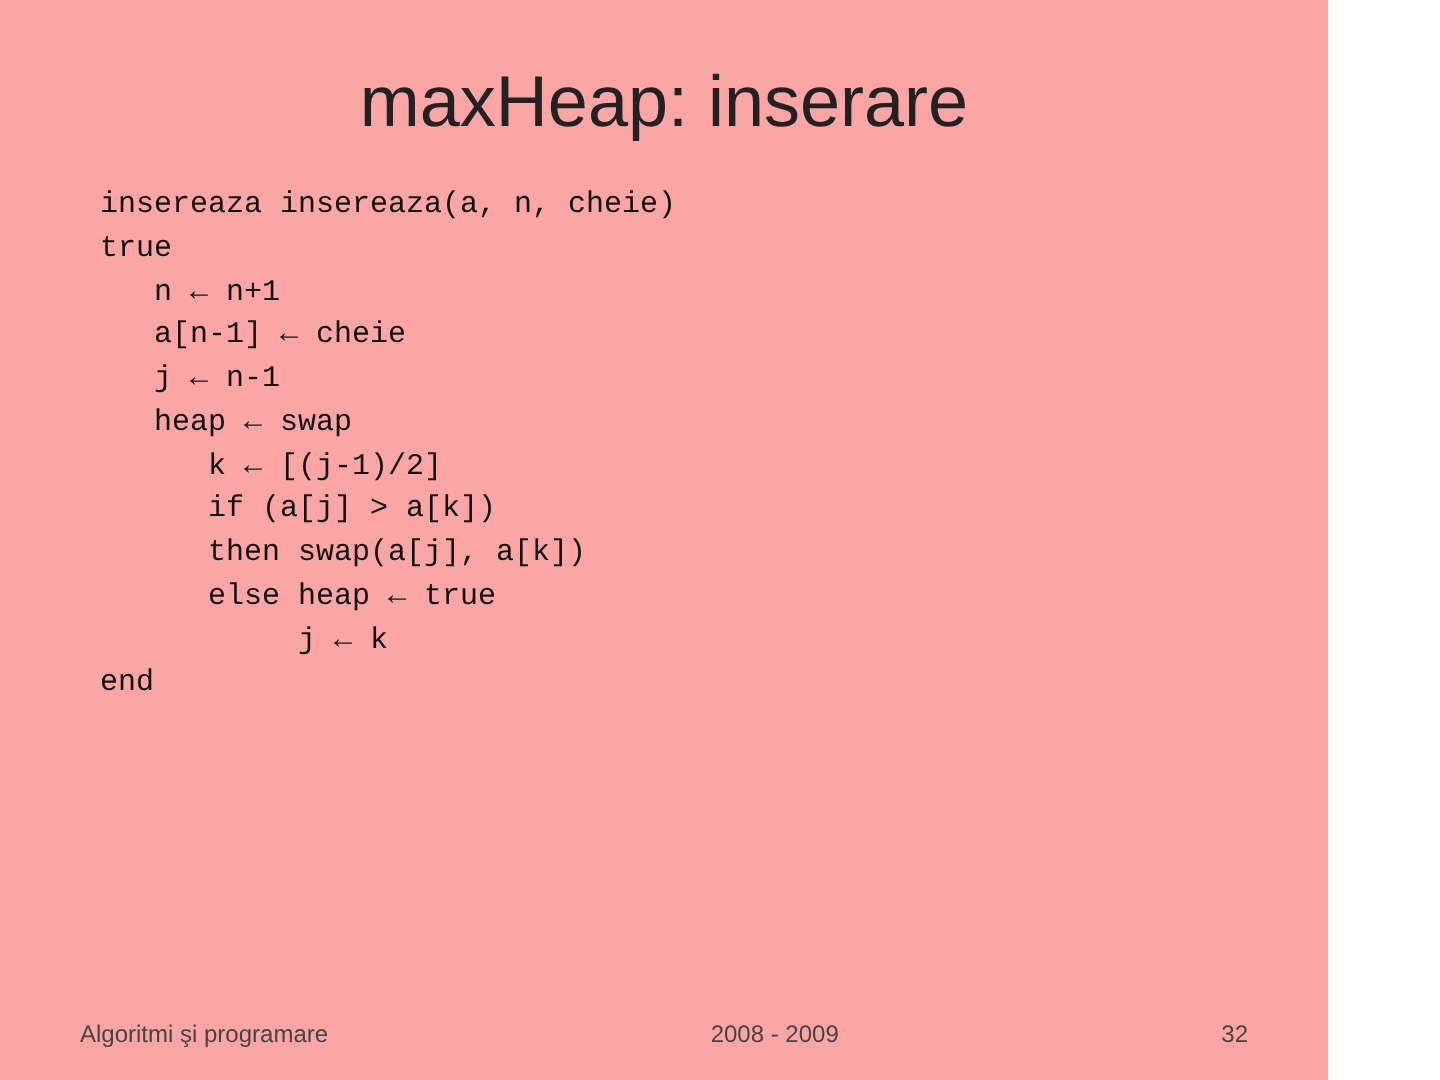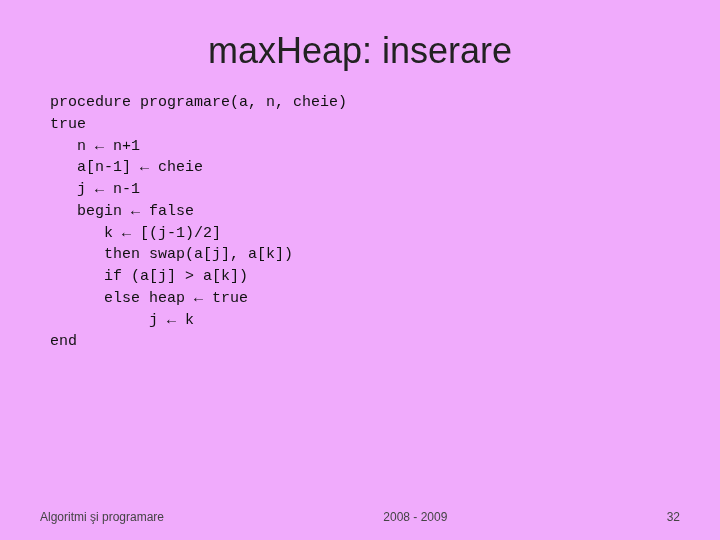--- a/index.html
+++ b/index.html
@@ -10,23 +10,23 @@
 
     body {
       width: 720px;
       height: 540px;
       background: #ffffff;
       font-family: Arial, Helvetica, sans-serif;
       overflow: hidden;
     }
 
     .slide {
-      width: 720px;
+      width: 664px;
       height: 540px;
-      background: #f0abfc;
+      background: #fca5a5;
       position: relative;
       padding: 30px 40px 20px 40px;
     }
 
     .title {
       text-align: center;
       font-size: 36px;
       font-weight: normal;
       color: #222222;
       margin-bottom: 20px;
@@ -62,29 +62,29 @@
   </style>
 </head>
 <body>
 
 <div class="slide">
 
   <h1 class="title">maxHeap: inserare</h1>
 
   <div class="code-block">
 
-  <span class="line">procedure programare(a, n, cheie)</span>
+  <span class="line">insereaza insereaza(a, n, cheie)</span>
       <span class="line">true</span>
       <span class="line">   n ← n+1</span>
       <span class="line">   a[n-1] ← cheie</span>
       <span class="line">   j ← n-1</span>
-      <span class="line">   begin ← false</span>
+      <span class="line">   heap ← swap</span>
       <span class="line">      k ← [(j-1)/2]</span>
+      <span class="line">      if (a[j] &gt; a[k])</span>
       <span class="line">      then swap(a[j], a[k])</span>
-      <span class="line">      if (a[j] &gt; a[k])</span>
       <span class="line">      else heap ← true</span>
       <span class="line">           j ← k</span>
       <span class="line">end</span>
     </div>
 
   <div class="footer">
     <span>Algoritmi şi programare</span>
     <span>2008 - 2009</span>
     <span>32</span>
   </div>

